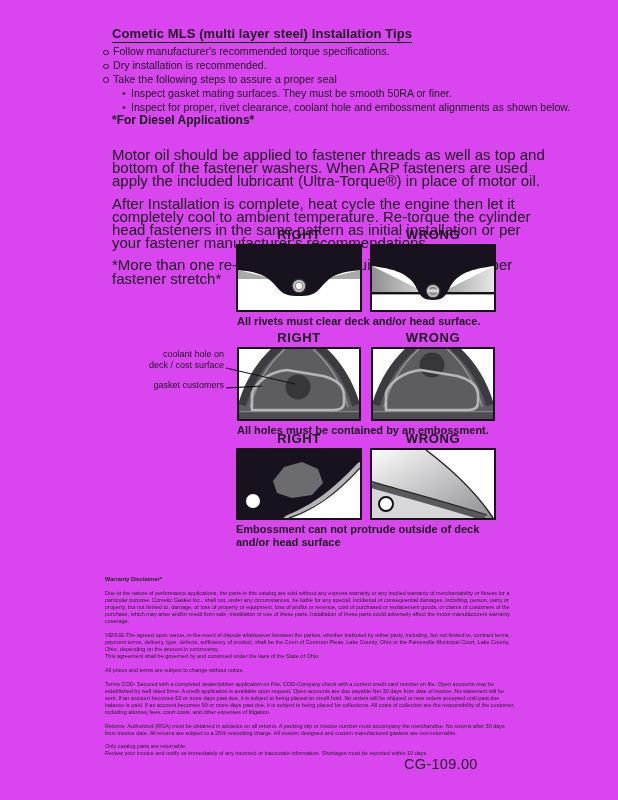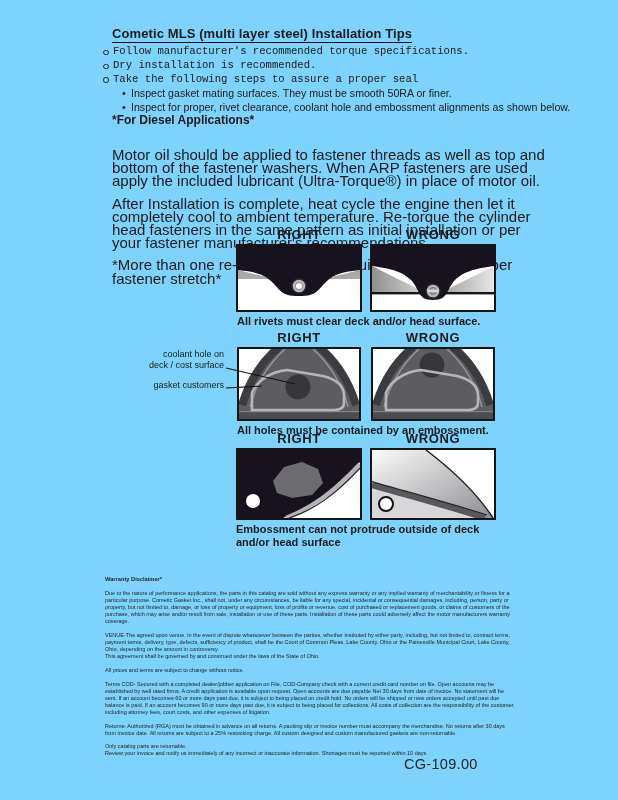--- a/index.html
+++ b/index.html
@@ -2,30 +2,30 @@
 <html style="--ink: #17121d; --diagram-body-gray: #5d5d61; --embossment-light-gray: #b6b6ba; --coolant-hole-gray: #37373b;"><head>
 <meta charset="utf-8">
 <style>
   :root{
     --ink:#17121d;
     --text:#1a1a1a;
   }
   *{box-sizing:border-box;margin:0;padding:0;}
   html,body{background:#fff;}
   body{font-family:"Liberation Sans","DejaVu Sans",sans-serif;color:var(--text);}
-  .page{position:relative;width:618px;height:800px;background:#7dd3fc;overflow:hidden;}
+  .page{position:relative;width:618px;height:800px;background:#d946ef;overflow:hidden;}
 
   
   .doc-title{position:absolute;left:112px;top:26px;font-size:13px;font-weight:bold;
     border-bottom:1.6px solid #000;padding-bottom:1px;letter-spacing:0.1px;}
 
   
   .tips{position:absolute;left:103px;top:45px;list-style:none;font-size:10.6px;line-height:13.9px;white-space:nowrap;}
   .tips li{position:relative;}
-  .tips li.lvl1{padding-left:10px;font-family:Liberation Mono, monospace;}
+  .tips li.lvl1{padding-left:10px;}
   .tips li.lvl1::before{content:"";position:absolute;left:0;top:4.6px;width:3.6px;height:3.6px;
     border:1px solid #222;border-radius:50%;}
   .tips li.lvl2{padding-left:28px;}
   .tips li.lvl2::before{content:"\2022";position:absolute;left:19px;top:0;font-size:11px;}
 
   
   .diesel{position:absolute;left:112px;top:113px;width:440px;}
   .diesel h2{font-size:12px;font-weight:bold;margin-bottom:21px;}
   .diesel p{font-size:15px;line-height:13.2px;margin-bottom:9px;}
   .diesel p.note{margin-bottom:0;}

